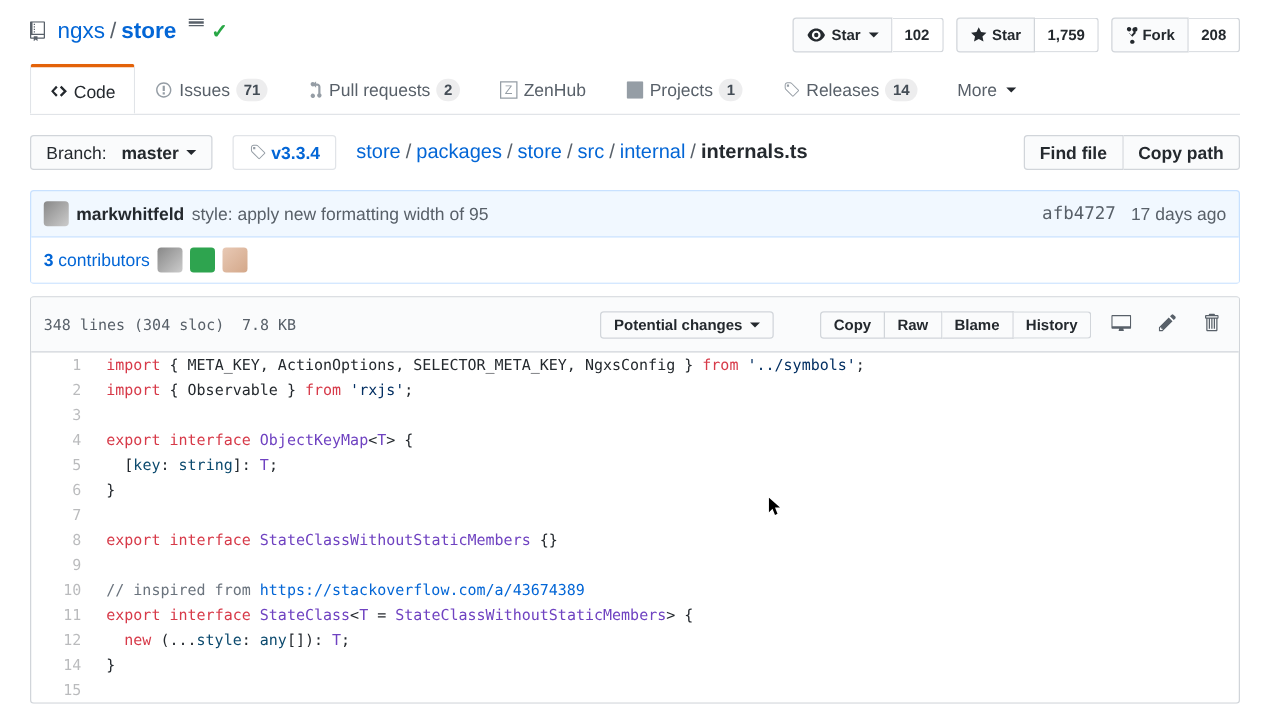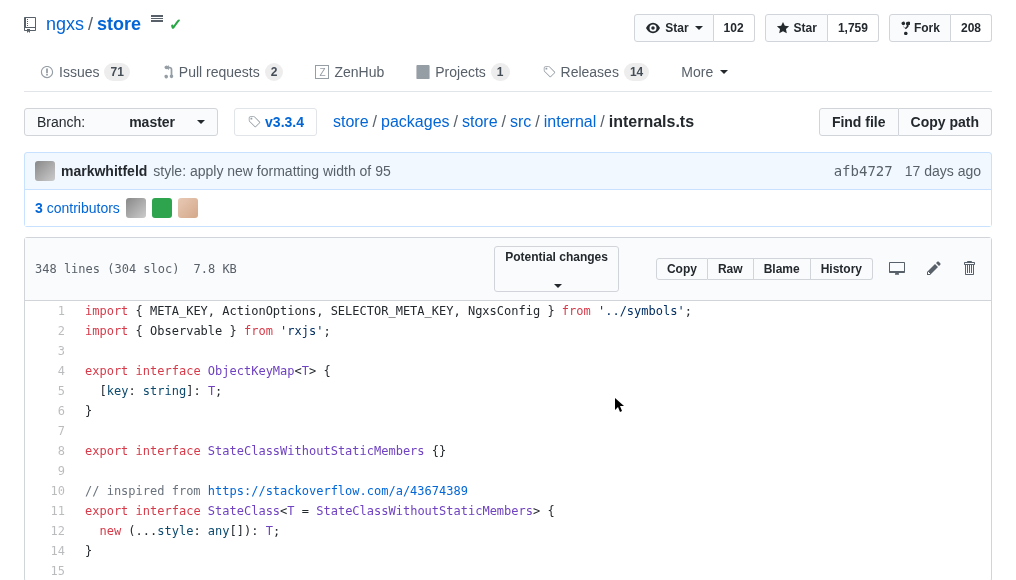--- a/index.html
+++ b/index.html
@@ -123,23 +123,23 @@
   .btn {
     display:inline-flex;
     align-items:center;
     padding: 5px 12px;
     font-size: 14px;
     font-weight:600;
     background: #fafbfc;
     border: 1px solid #d1d5da;
     border-radius: 3px;
     cursor: pointer;
-    gap:20px;
-  }
-  .btn-small { padding: 3px 10px; font-size:12px;flex-direction:column;}
+    gap:4px;
+  }
+  .btn-small { padding: 3px 10px; font-size:12px;}
   .tag-link {
     display:inline-flex;
     align-items:center;
     padding: 5px 12px;
     border: 1px solid #e1e4e8;
     border-radius: 3px;
     color:#0366d6;
     gap:4px;
     font-weight:bold;
   }
@@ -281,20 +281,26 @@
               <path d="M8 1a1.993 1.993 0 00-1 3.72V6L5 8 3 6V4.72A2 2 0 102 1a2 2 0 001 3.72V6.5l3 3v2.78A2 2 0 107 16a2 2 0 00-1-3.72V9.5l3-3V4.72A2 2 0 108 1z"></path>
             </svg>
           <span>Fork</span>
         </div>
         <div class="action-count">208</div>
       </div>
     </div>
   </div>
 
   <div class="nav-tabs">
+    <div class="nav-tab selected">
+      <svg width="14" height="14" viewBox="0 0 14 16">
+          <path d="M9.5 3L8 4.5 11.5 8 8 11.5 9.5 13l5-5-5-5zM4.5 3L0 8l4.5 5L6 11.5 2.5 8 6 4.5 4.5 3z"></path>
+        </svg>
+      <span>Code</span>
+    </div>
     <div class="nav-tab">
       <svg width="14" height="14" viewBox="0 0 14 16">
           <path d="M7 2.3c3.14 0 5.7 2.56 5.7 5.7s-2.56 5.7-5.7 5.7A5.71 5.71 0 011.3 8c0-3.14 2.56-5.7 5.7-5.7zM7 1C3.14 1 0 4.14 0 8s3.14 7 7 7 7-3.14 7-7-3.14-7-7-7zm1 3H6v5h2V4zm0 6H6v2h2v-2z"></path>
         </svg>
       <span>Issues</span>
         <span class="counter">71</span>
     </div>
     <div class="nav-tab">
       <svg width="12" height="14" viewBox="0 0 12 16">
           <path d="M11 11.28V5c-.03-.78-.34-1.47-.94-2.06C9.46 2.35 8.78 2.03 8 2H7V0L4 3l3 3V4h1c.27.02.48.11.69.31.21.2.3.42.31.69v6.28A1.993 1.993 0 0010 15a2 2 0 001-3.72zM4 4.72A2 2 0 103 1a2 2 0 001 3.72v6.56A2 2 0 105 15a2 2 0 00-1-3.72V4.72z"></path>

